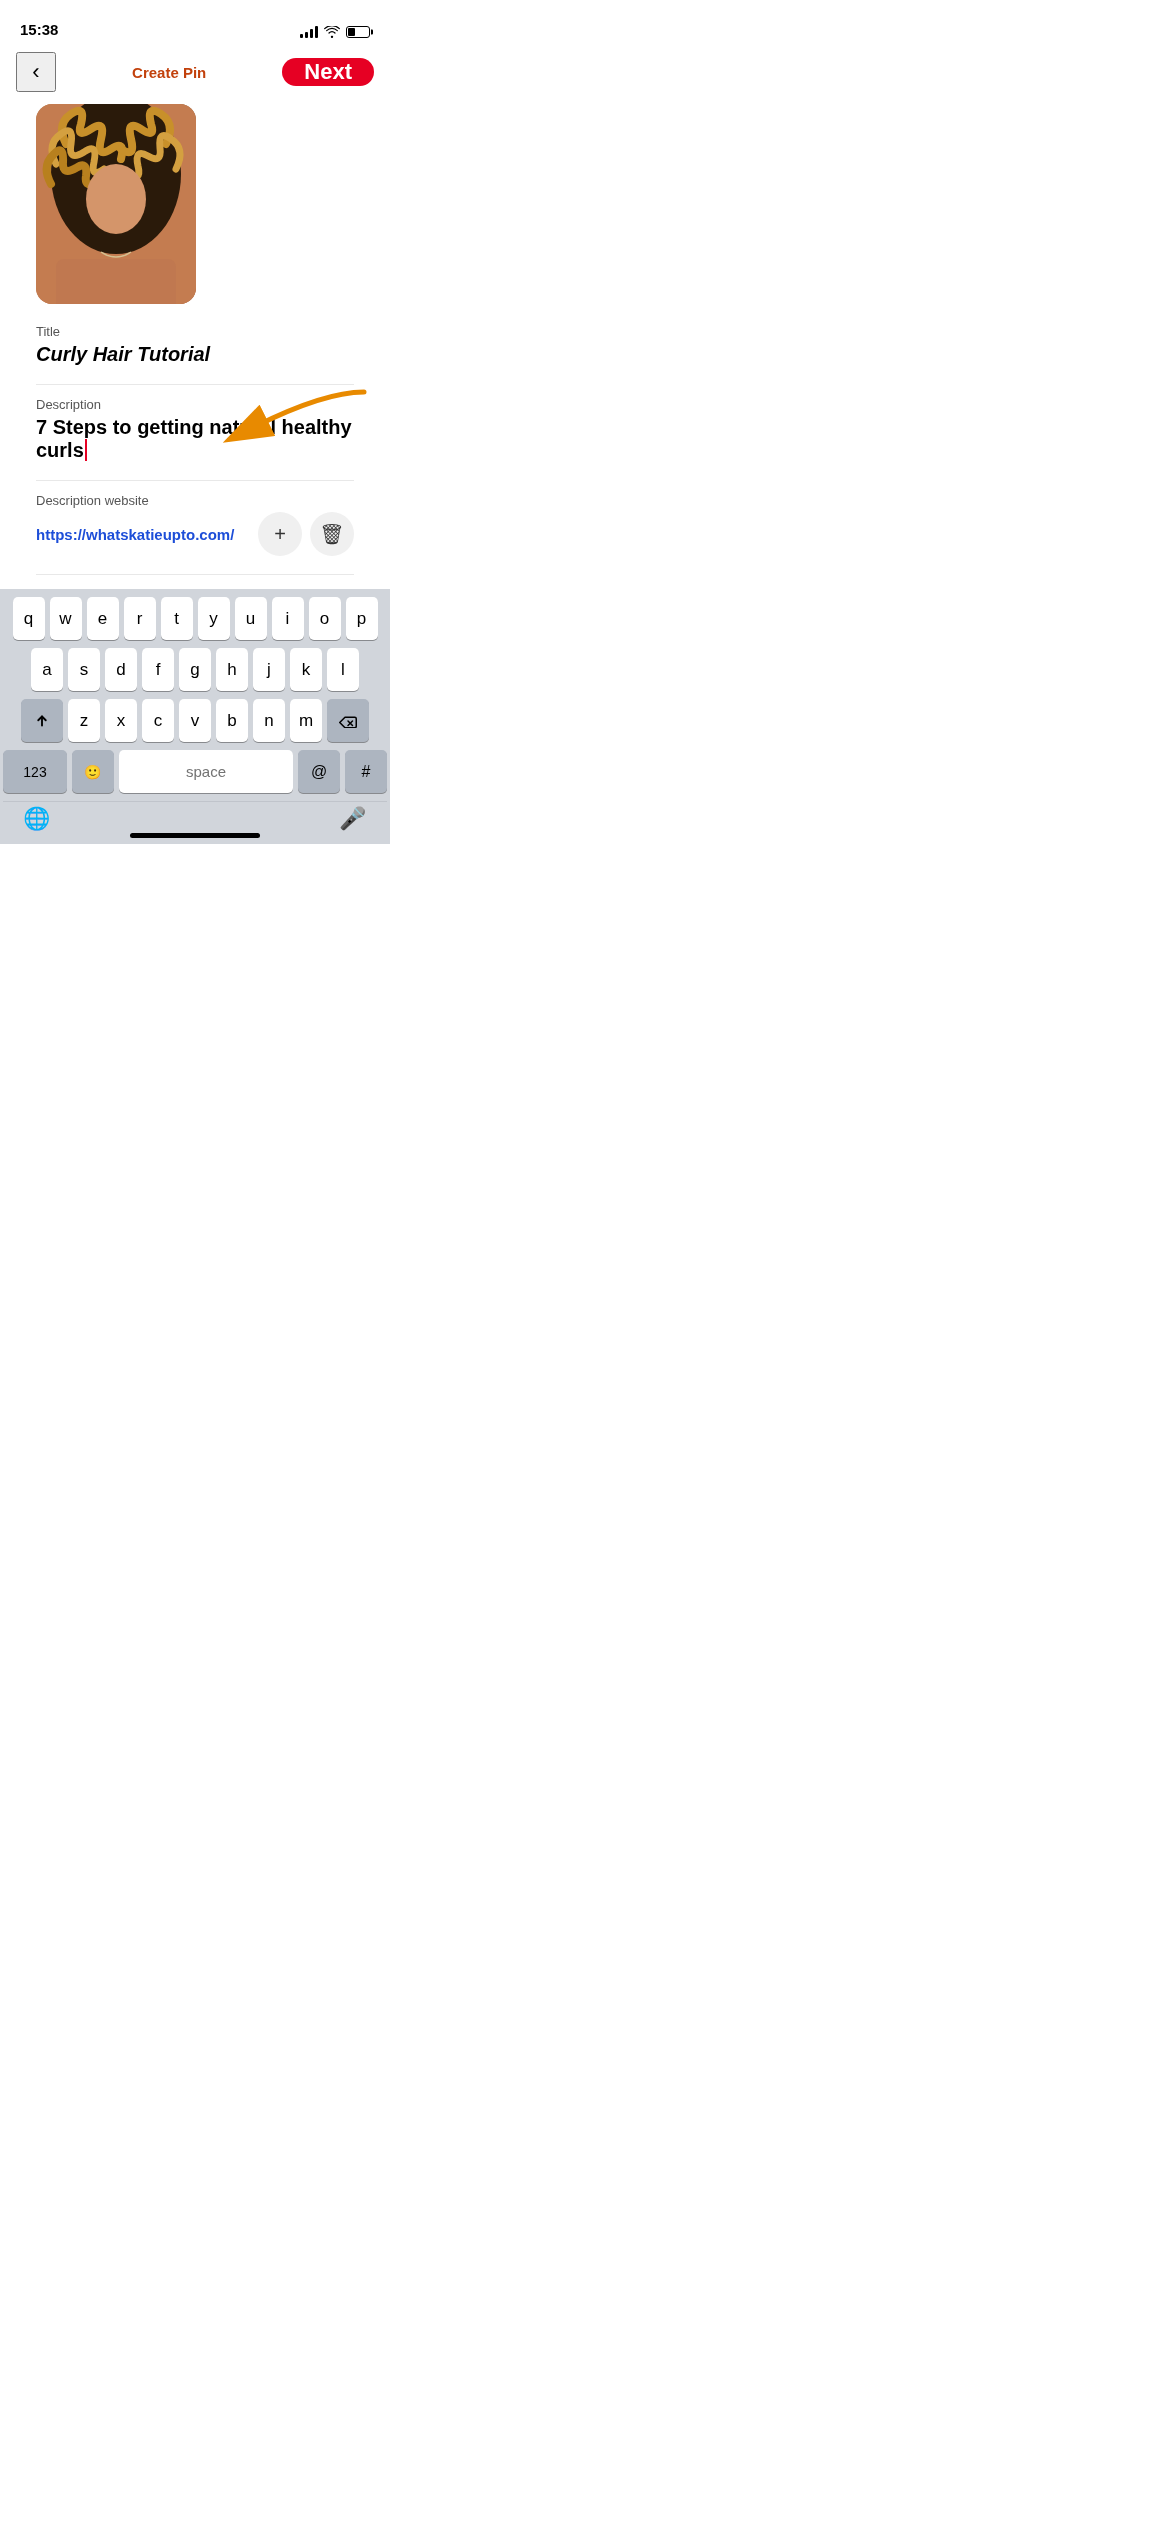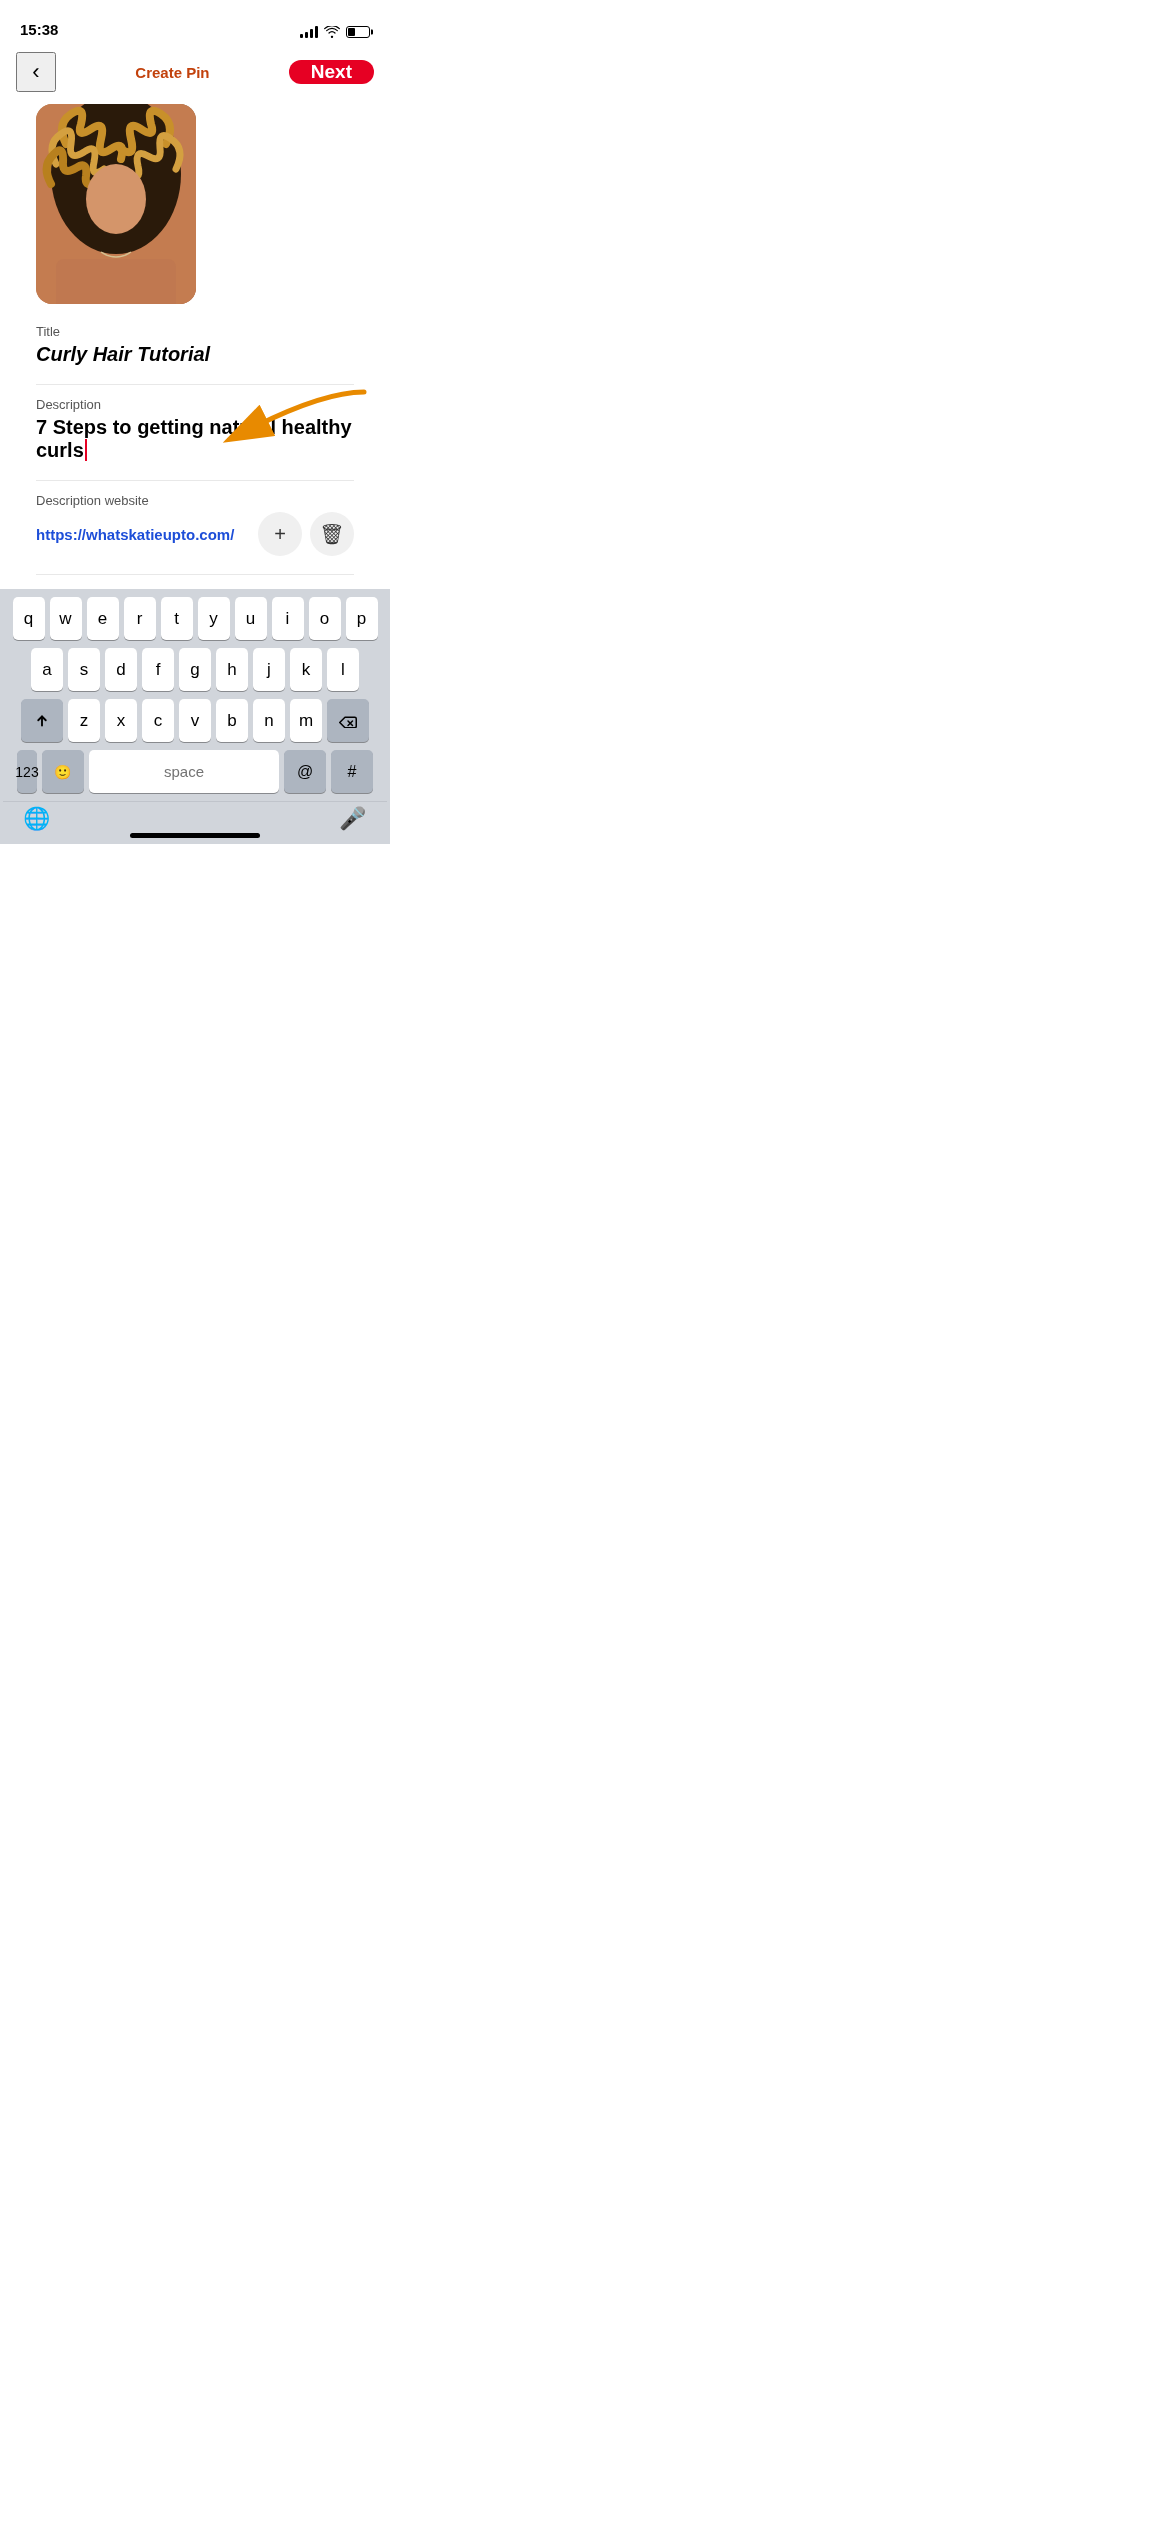--- a/index.html
+++ b/index.html
@@ -106,21 +106,21 @@
       font-weight: 600;
       color: #c2410c;
     }
 
     .next-button {
       background: #e60023;
       color: #fff;
       border: none;
       border-radius: 24px;
       padding: 1px 22px;
-      font-size: 19px;
+      font-size: 22px;
       font-weight: 600;
       cursor: pointer;
     }
 
     
     .content {
       padding: 0 36px;
     }
 
     
@@ -268,21 +268,21 @@
 
     .key-shift {
       width: 42px;
     }
 
     .key-delete {
       width: 42px;
     }
 
     .key-123 {
-      width: 20px;
+      width: 64px;
       font-size: 14px;
     }
 
     .key-emoji {
       width: 42px;
     }
 
     .key-space {
       flex: 1;
       max-width: 190px;

